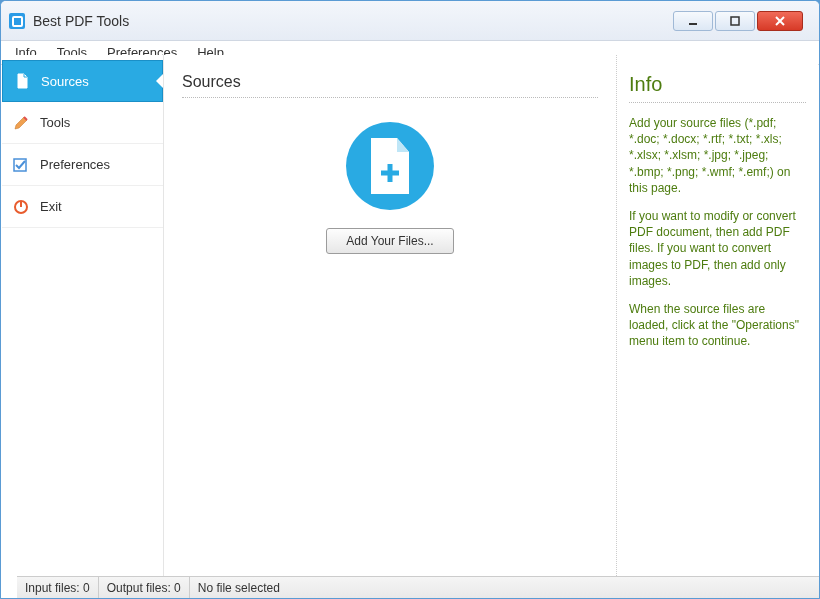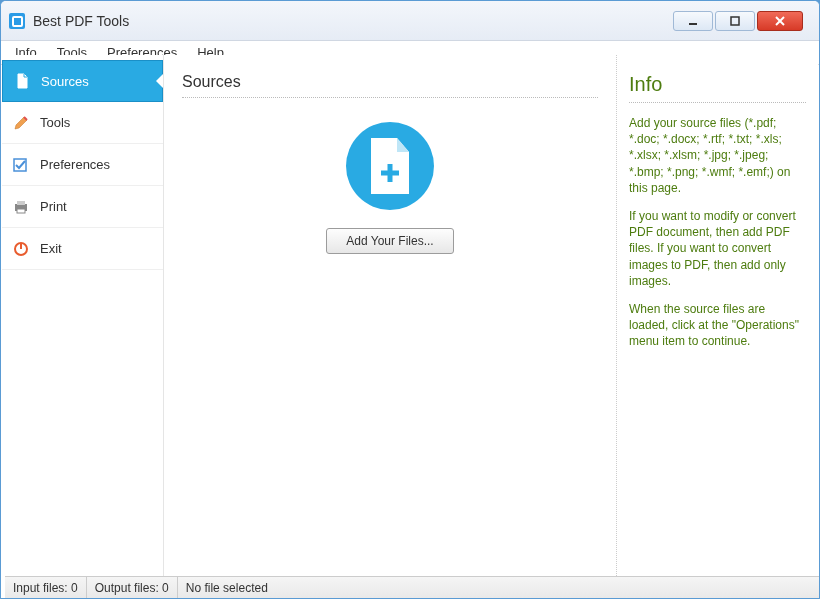--- a/index.html
+++ b/index.html
@@ -38,21 +38,21 @@
 .drop-area { flex:1; display:flex; flex-direction:column; align-items:center; padding-top: 24px; }
 .big-icon { width: 88px; height: 88px; border-radius: 50%; background: #29aae3; display:flex; align-items:center; justify-content:center; }
 .addbtn { margin-top: 18px; width: 128px; height: 26px; font-size: 12px; background: linear-gradient(#fdfdfd,#e7e7e7); border: 1px solid #9c9c9c; border-radius: 3px; cursor: pointer; color:#333; }
 
 
 .info { width: 202px; background: #fff; border-left: 1px dotted #ccc; padding: 18px 12px 10px 12px; }
 .info h2 { font-size: 20px; font-weight: normal; color: #4d7c0f; padding-bottom: 6px; border-bottom: 1px dotted #bbb; margin-bottom: 12px; }
 .info p { font-size: 12px; color: #4d7c0f; line-height: 1.35; margin-bottom: 12px; }
 
 
-.statusbar { position:absolute; bottom:0; left:4px; right:0; height: 22px; background: linear-gradient(#f5f5f5,#e9e9e9); border-top: 1px solid #ccc; display:flex; align-items:center; font-size: 12px; color:#333; }
+.statusbar { position:absolute; bottom:0; left:16px; right:0; height: 22px; background: linear-gradient(#f5f5f5,#e9e9e9); border-top: 1px solid #ccc; display:flex; align-items:center; font-size: 12px; color:#333; }
 .statusbar .cell { padding: 0 8px; border-right: 1px solid #ccc; height:100%; display:flex; align-items:center; }
 .statusbar .cell:last-child { border-right:none; }
 </style>
 </head>
 <body>
 
 <div class="window">
 
   <div class="titlebar">
     <div class="app-icon"></div>
@@ -110,30 +110,20 @@
           <svg width="16" height="16" viewBox="0 0 16 16">
               <rect x="1" y="2" width="12" height="12" fill="none" stroke="#4a90d9" stroke-width="1.5"></rect>
               <path d="M3 8l3 3 6-7" fill="none" stroke="#4a90d9" stroke-width="2"></path>
             </svg>
         </span>
         <span>Preferences</span>
       </div>
       <div class="navitem">
         <span class="nav-icon">
           <svg width="16" height="16" viewBox="0 0 16 16">
-              <rect x="2" y="5" width="12" height="7" fill="#888"></rect>
-              <rect x="4" y="2" width="8" height="4" fill="#ccc"></rect>
-              <rect x="4" y="10" width="8" height="4" fill="#fff" stroke="#888"></rect>
-            </svg>
-        </span>
-        <span>Print</span>
-      </div>
-      <div class="navitem">
-        <span class="nav-icon">
-          <svg width="16" height="16" viewBox="0 0 16 16">
               <circle cx="8" cy="8" r="6" fill="none" stroke="#e85c2e" stroke-width="2"></circle>
               <line x1="8" y1="2" x2="8" y2="8" stroke="#e85c2e" stroke-width="2"></line>
             </svg>
         </span>
         <span>Exit</span>
       </div>
     </div>
 
     <div class="main">
       <h2>Sources</h2>

